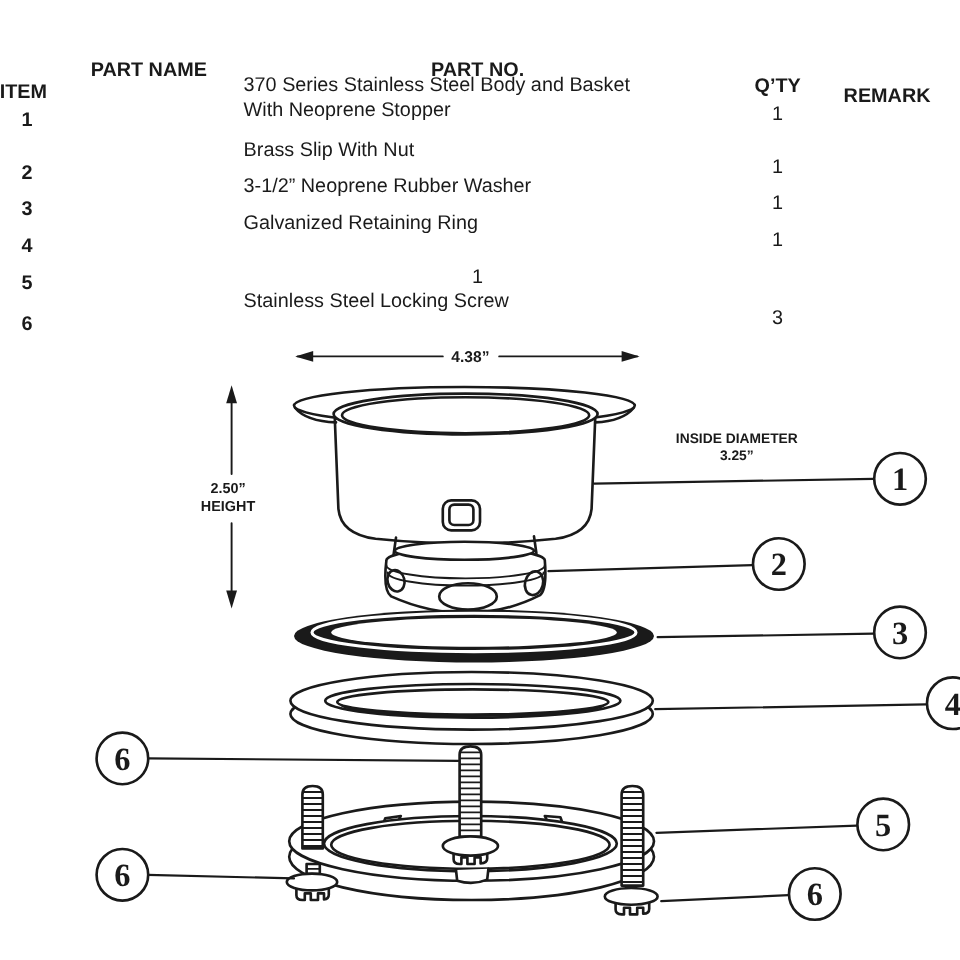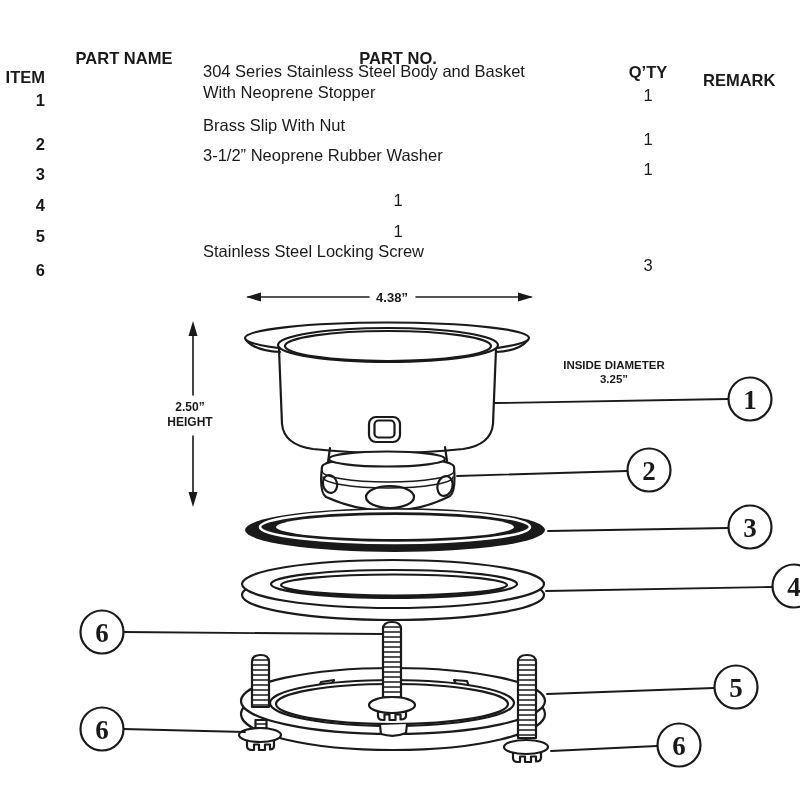--- a/index.html
+++ b/index.html
@@ -12,21 +12,21 @@
   .parts-table{position:absolute;left:0;top:26px;width:778px;}
   .tr{display:grid;grid-template-columns:45px 158px 390px 110px 75px;align-items:center;}
   .tr.thead{height:26px;font-weight:bold;font-size:17px;}
   .tr:nth-child(2){height:44px;}
   .tr:nth-child(3){height:30px;}
   .tr:nth-child(4){height:31px;}
   .tr:nth-child(5){height:31px;}
   .tr:nth-child(6){height:34px;}
   .tr:nth-child(7){height:31px;}
   .td{font-size:16.5px;line-height:21px;}
-  .c-item{text-align:right;font-weight:bold;margin-top:38px;}
+  .c-item{text-align:center;font-weight:bold;margin-top:38px;}
   .c-no{text-align:center;}
   .c-name{text-align:left;}
   .c-name .wrapbox{display:block;max-width:345px;}
   .thead .c-name{text-align:center;}
   .c-qty{text-align:center;margin-top:28px;}
   .c-remark{text-align:left;margin-top:44px;}
   .thead .c-item span{display:inline-block;margin-left:-6px;}
   
   .diagram{position:absolute;left:17px;top:0;width:800px;height:572px;}
   svg{display:block;}
@@ -50,21 +50,21 @@
     <div class="td c-item"><span>ITEM</span></div>
     <div class="td c-name">PART NAME</div>
     <div class="td c-no">PART NO.</div>
     <div class="td c-qty">Q’TY</div>
     <div class="td c-remark">REMARK</div>
   </div>
   <div class="tr">
     <div class="td c-item">1</div>
     <div class="td c-no"></div>
     <div class="td c-name">
-        <span class="wrapbox">304 Series Stainless Steel Body and Basket With Neoprene Stopper</span>
+        <span class="wrapbox">370 Series Stainless Steel Body and Basket With Neoprene Stopper</span>
       </div>
     <div class="td c-qty">1</div>
     <div class="td c-remark"></div>
   </div>
   <div class="tr">
     <div class="td c-item">2</div>
     <div class="td c-no"></div>
     <div class="td c-name">
         <span class="wrapbox">Brass Slip With Nut</span>
       </div>
@@ -76,20 +76,23 @@
     <div class="td c-no"></div>
     <div class="td c-name">
         <span class="wrapbox">3-1/2” Neoprene Rubber Washer</span>
       </div>
     <div class="td c-qty">1</div>
     <div class="td c-remark"></div>
   </div>
   <div class="tr">
     <div class="td c-item">4</div>
     <div class="td c-no"></div>
+    <div class="td c-name">
+        <span class="wrapbox">Galvanized Retaining Ring</span>
+      </div>
     <div class="td c-qty">1</div>
     <div class="td c-remark"></div>
   </div>
   <div class="tr">
     <div class="td c-item">5</div>
     <div class="td c-no"></div>
     <div class="td c-qty">1</div>
     <div class="td c-remark"></div>
   </div>
   <div class="tr">

